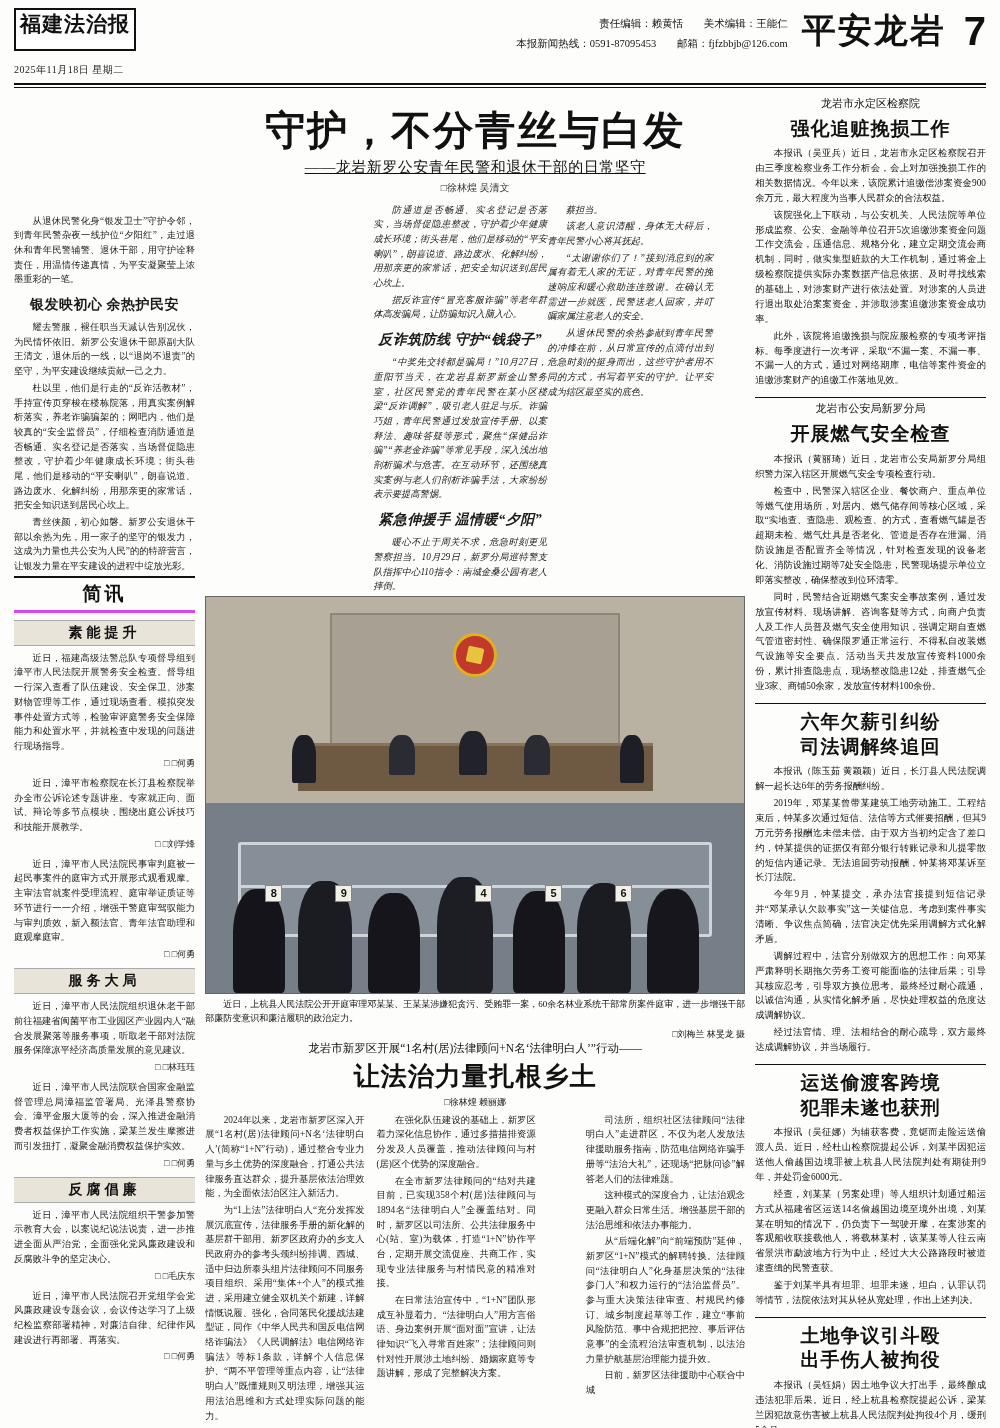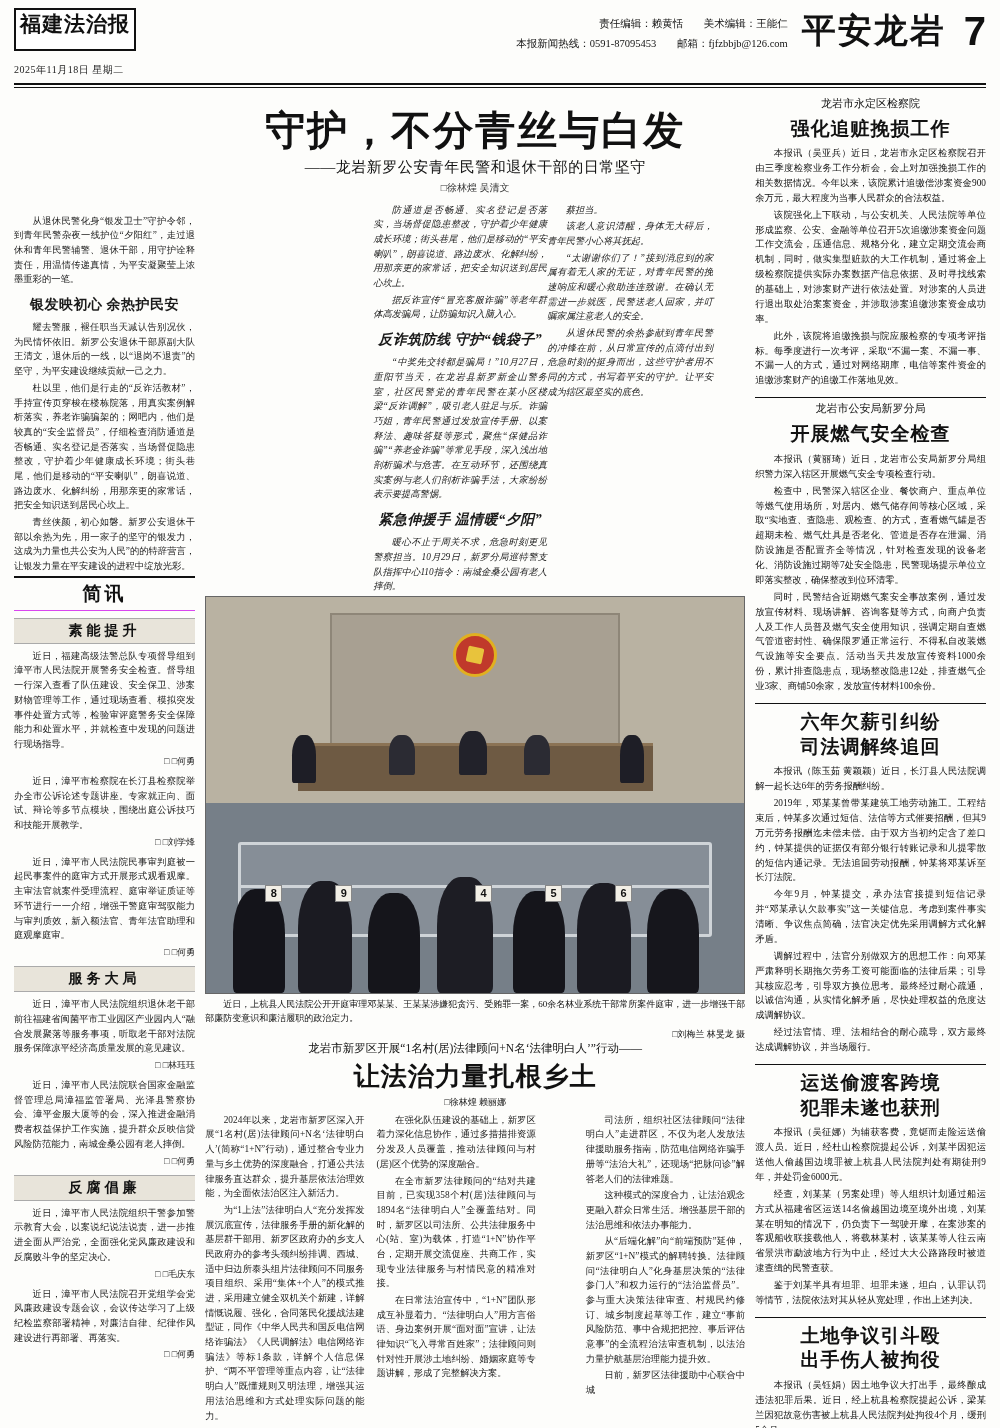--- a/index.html
+++ b/index.html
@@ -58,35 +58,36 @@
     font-weight: bold;
     letter-spacing: 2px;
     line-height: 1.25;
     margin: 10px 0 2px 0;
   }
   .lead-sub {
     text-align: center;
     font-size: 15px;
     letter-spacing: .5px;
     margin-bottom: 4px;
+    text-decoration: underline;
   }
   .byline { text-align: center; font-size: 10px; color: #333; margin-bottom: 8px; }
 
   
   .txt { font-size: 9.3px; line-height: 1.58; text-align: justify; color: #1a1a1a; }
   .txt p { text-indent: 2em; margin-bottom: 2px; }
   .sub-h {
     font-size: 14px; font-weight: bold; text-align: center;
     margin: 7px 0 4px 0; letter-spacing: .5px;
   }
 
   
   .side-banner {
     border-top: 2px solid #111;
-    border-bottom: 1px solid #d946ef;
+    border-bottom: 3px solid #d946ef;
     padding: 3px 0;
     margin-bottom: 5px;
   }
   .side-banner-t { font-size: 19px; font-weight: bold; letter-spacing: 3px; text-align: center; }
   .side-sect {
     background: #e8e4da;
     text-align: center;
     font-size: 14px;
     font-weight: bold;
     letter-spacing: 4px;
@@ -198,21 +199,21 @@
         <p>近日，漳平市检察院在长汀县检察院举办全市公诉论述专题讲座。专家就正向、面试、辩论等多节点模块，围绕出庭公诉技巧和技能开展教学。</p>
         <div class="sig">□刘学烽</div>
         <p>近日，漳平市人民法院民事审判庭被一起民事案件的庭审方式开展形式观看观摩。主审法官就案件受理流程、庭审举证质证等环节进行一一介绍，增强干警庭审驾驭能力与审判质效，新入额法官、青年法官助理和庭观摩庭审。</p>
         <div class="sig">□何勇</div>
       </div>
 
       <div class="side-sect">服务大局</div>
       <div class="txt">
         <p>近日，漳平市人民法院组织退休老干部前往福建省闽菌平市工业园区产业园内人“融合发展聚落等服务事项，听取老干部对法院服务保障凉平经济高质量发展的意见建议。</p>
         <div class="sig">□林珏珏</div>
-        <p>近日，漳平市人民法院联合国家金融监督管理总局漳福监管署局、光泽县警察协会、漳平金服大厦等的会，深入推进金融消费者权益保护工作实施，提升群众反映信贷风险防范能力，南城金桑公园有老人摔倒。</p>
+        <p>近日，漳平市人民法院联合国家金融监督管理总局漳福监管署局、光泽县警察协会、漳平金服大厦等的会，深入推进金融消费者权益保护工作实施，梁某兰发生摩擦进而引发扭打，凝聚金融消费权益保护实效。</p>
         <div class="sig">□何勇</div>
       </div>
 
       <div class="side-sect">反腐倡廉</div>
       <div class="txt">
         <p>近日，漳平市人民法院组织干警参加警示教育大会，以案说纪说法说责，进一步推进全面从严治党，全面强化党风廉政建设和反腐败斗争的坚定决心。</p>
         <div class="sig">□毛庆东</div>
         <p>近日，漳平市人民法院召开党组学会党风廉政建设专题会议，会议传达学习了上级纪检监察部署精神，对廉洁自律、纪律作风建设进行再部署、再落实。</p>
         <div class="sig">□何勇</div>
       </div>

